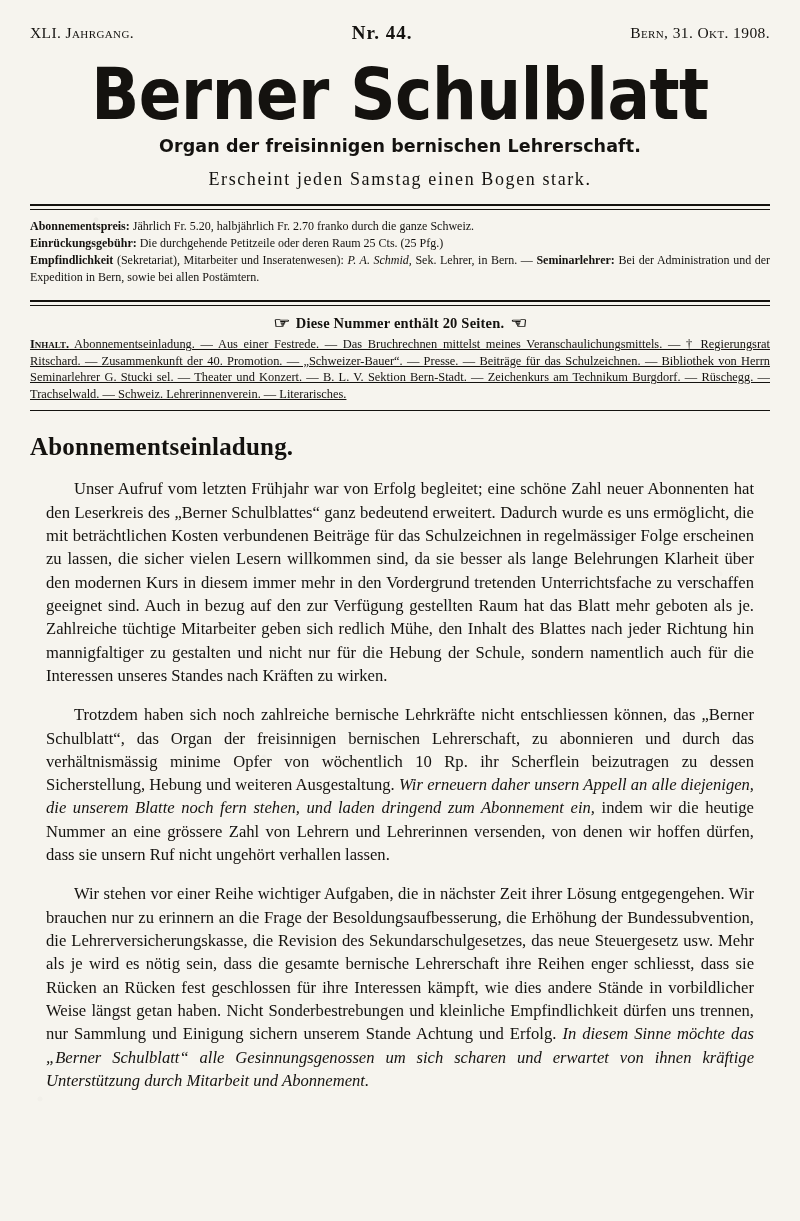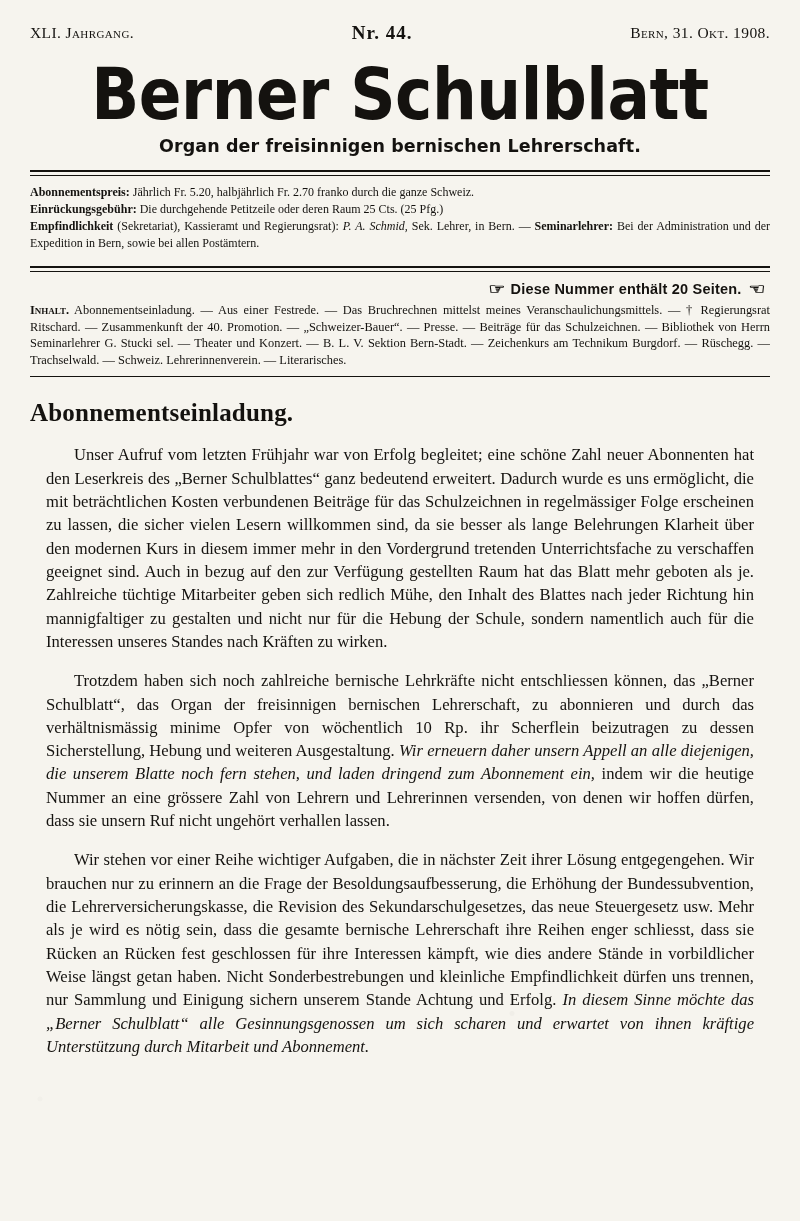--- a/index.html
+++ b/index.html
@@ -108,39 +108,40 @@
   .info-block .line {
     display: block;
   }
   .info-block .ctr {
   }
   .b { font-weight: bold; }
   .i { font-style: italic; }
 
   
   .contents-head {
-    text-align: right;
-    font-family: Liberation Sans, sans-serif;
+    text-align: center;
+    font-family: Liberation Serif, serif;
     font-weight: bold;
     font-size: 14.5px;
     letter-spacing: 0.2px;
     margin: 2px 0 4px 0;
   }
   .fist {
     font-size: 15px;
     letter-spacing: -1px;
     display: inline-block;
     transform: scaleX(1.25);
     margin: 0 8px;
   }
   .contents-body {
     font-family: "Liberation Serif", serif;
     font-size: 12.4px;
     line-height: 1.33;
     text-align: justify;
+    text-decoration: underline;
   }
   .contents-body .lead {
     font-weight: bold;
     font-variant: small-caps;
   }
 
   
   .article-title {
     text-align: left;
     font-family: "Liberation Serif", serif;
@@ -168,32 +169,33 @@
 
   <div class="topline">
     <div class="left smallcaps">XLI. Jahrgang.</div>
     <div class="center">Nr. 44.</div>
     <div class="right smallcaps">Bern, 31. Okt. 1908.</div>
   </div>
 
   <h1 class="masthead-title">Berner Schulblatt</h1>
 
   <div class="subtitle1">Organ der freisinnigen bernischen Lehrerschaft.</div>
+  <div class="subtitle2">Erscheint jeden Samstag einen Bogen stark.</div>
 
   <div class="rule-double"></div>
 
   <div class="info-block">
     <div class="line">
       <span class="b">Abonnementspreis:</span><span> Jährlich Fr. 5.20, halbjährlich Fr. 2.70 franko durch die ganze Schweiz.</span>
     </div>
     <div class="line ctr">
       <span class="b">Einrückungsgebühr:</span><span> Die durchgehende Petitzeile oder deren Raum 25 Cts. (25 Pfg.)</span>
     </div>
     <div class="line">
-      <span class="b">Empfindlichkeit</span><span> (Sekretariat), Kassieramt und Regierungsrat):</span>
+      <span class="b">Empfindlichkeit</span><span> (Sekretariat), Mitarbeiter und Inseratenwesen):</span>
       <span class="i">P. A. Schmid,</span><span> Sek. Lehrer, in Bern. —</span>
       <span class="b">Seminarlehrer:</span><span> Bei der Administration und der Expedition in Bern, sowie bei allen Postämtern.</span>
     </div>
   </div>
 
   <div class="rule-double"></div>
 
   <div class="contents-head">
     <span class="fist">☞</span><span>Diese Nummer enthält 20 Seiten.</span><span class="fist">☜</span>
   </div>

